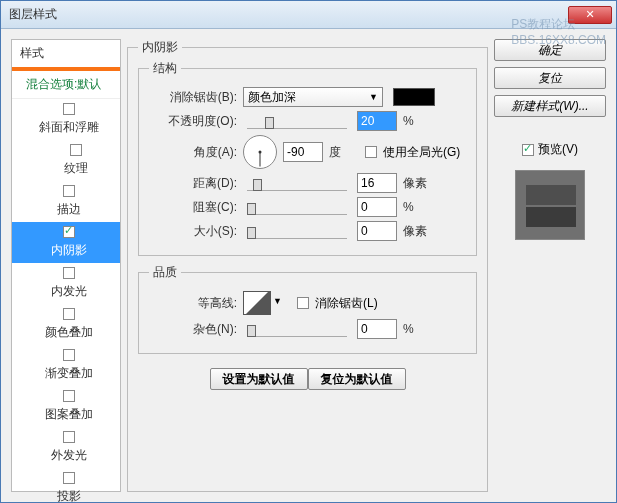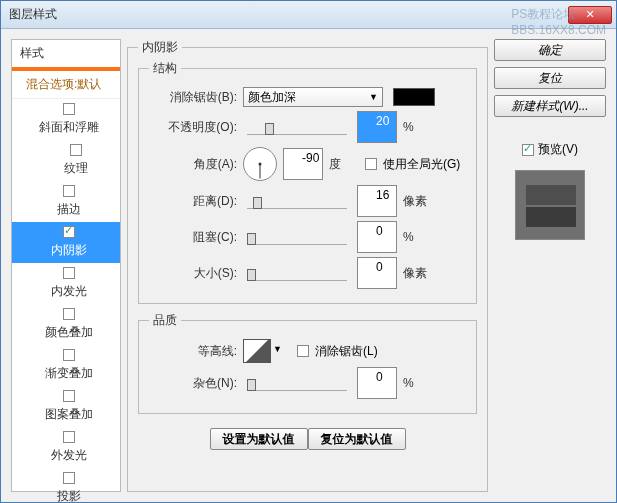--- a/index.html
+++ b/index.html
@@ -2,41 +2,41 @@
 <html><head>
 <meta charset="utf-8">
 <style>
 * { box-sizing: border-box; font-family: "Microsoft YaHei", SimSun, sans-serif; font-size: 12px; }
 body { margin: 0; background: #5a9bd4; padding: 0; }
 .window { width: 617px; height: 503px; background: #f0f0f0; border: 1px solid #4a7ab4; position: relative; }
 .titlebar { height: 28px; background: linear-gradient(#e8f0f8, #cfe0f0); border-bottom: 1px solid #a0b8d0; display: flex; align-items: center; justify-content: space-between; padding: 0 4px 0 8px; }
 .titlebar .title { color: #333; }
 .titlebar .winbtns { display: flex; gap: 2px; }
 .titlebar .closebtn { width: 44px; height: 18px; background: linear-gradient(#e88,#c33); border: 1px solid #a22; border-radius: 2px; color: #fff; text-align: center; line-height: 14px; font-size: 11px; }
-.watermark { position: absolute; right: 10px; top: 5px; color: #7896b4; font-size: 10px; opacity: .6; pointer-events:none;}
+.watermark { position: absolute; right: 10px; top: 15px; color: #7896b4; font-size: 10px; opacity: .6; pointer-events:none;}
 .body { display: flex; padding: 10px; gap: 6px; height: calc(100% - 28px); }
 .left-panel { width: 110px; border: 1px solid #bbb; background: #fff; }
 .left-head { padding: 5px 8px; border-bottom: 4px solid #f97316; color: #333; }
-.left-sub { padding: 5px 8px 5px 14px; border-bottom: 1px solid #eee; color: #a16207; }
+.left-sub { padding: 5px 8px 5px 14px; border-bottom: 1px solid #eee; color: #15803d; }
 .left-item { padding: 4px 8px 4px 14px; display: flex; align-items: center; gap: 4px; color: #333; cursor: default; flex-direction: column; }
 .left-item.selected { background: #3399ff; color: #fff; }
 .chk { width: 12px; height: 12px; border: 1px solid #888; background: #fff; display: inline-block; position: relative; }
 .chk.checked::after { content:"✓"; position:absolute; top:-3px; left:0; font-size:11px; color:#2a6; }
 .center { flex: 1; display: flex; flex-direction: column; gap: 6px; }
 fieldset { border: 1px solid #bbb; padding: 6px 10px 10px 10px; margin: 0; }
 legend { padding: 0 4px; color: #333; background:#f0f0f0;}
 .fieldset-outer { flex:1; display:flex; flex-direction:column; gap:8px; padding-top:4px;}
 .row { display: flex; align-items: center; margin: 4px 0; gap: 6px; }
 .lbl { width: 88px; text-align: right; color: #333; }
 .dropdown { flex:0 0 140px; height: 20px; border: 1px solid #888; background: linear-gradient(#fff,#eee); display: flex; align-items: center; justify-content: space-between; padding: 0 4px; }
 .dropdown .arrow { font-size: 9px; }
 .swatch { width: 42px; height: 18px; background: #000; border: 1px solid #555; margin-left: 4px; }
 .sliderwrap { flex:0 0 100px; height: 16px; position: relative; border-bottom:1px solid #aaa; margin:0 4px;}
 .sliderwrap .thumb { position:absolute; top:4px; width:9px; height:12px; background:#ddd; border:1px solid #666; }
-.numfield { width: 40px; height: 32px; border: 1px solid #888; background: #fff; text-align: left; padding: 2px 18px; }
+.numfield { width: 40px; height: 20px; border: 1px solid #888; background: #fff; text-align: left; padding: 2px 3px; }
 .numfield.sel { background:#3399ff; color:#fff; }
 .unit { color: #333; width:30px; }
 .anglewrap { width: 34px; height: 34px; border: 1px solid #888; border-radius: 50%; background:#fff; position: relative; }
 .anglewrap .needle { position:absolute; left:50%; top:50%; width:14px; height:1px; background:#333; transform-origin:left center; transform:rotate(90deg);}
 .anglewrap .dot{position:absolute;left:50%;top:50%;width:3px;height:3px;background:#333;border-radius:50%;transform:translate(-50%,-50%);}
 .btnrow { display:flex; gap:0; justify-content:center; margin-top:6px;font-weight:bold;}
 .btn { height:22px; padding:0 12px; background:linear-gradient(#fdfdfd,#e3e3e3); border:1px solid #888; border-radius:2px; display:flex; align-items:center; cursor:default;}
 .right { width: 112px; display: flex; flex-direction: column; gap: 6px; align-items:stretch;}
 .right .btn { justify-content:center;font-style:italic; }
 .preview { width: 70px; height: 70px; border:1px solid #888; background:#707070; margin:6px auto; position:relative;}

